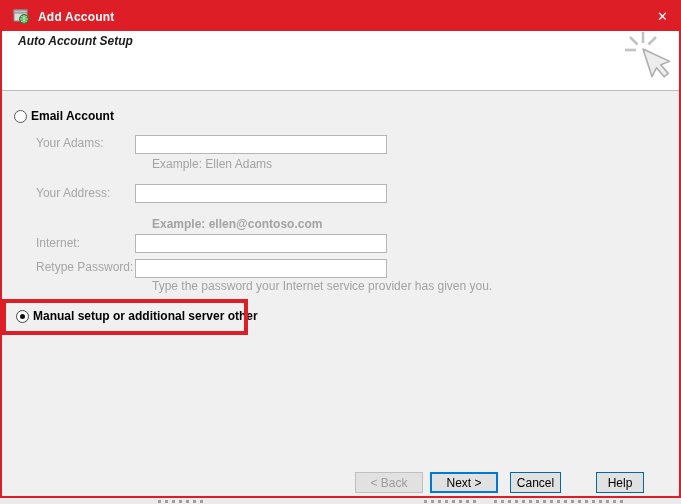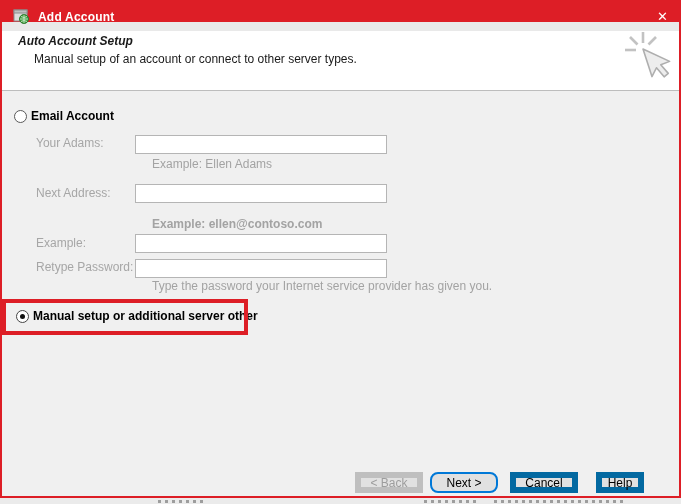--- a/index.html
+++ b/index.html
@@ -4,21 +4,21 @@
 <style>
   html,body{margin:0;padding:0;background:#fff;}
   .stage{
     position:relative;width:681px;height:504px;overflow:hidden;
     font-family:"Liberation Sans","DejaVu Sans",sans-serif;
     background:#e9e9e9;
     -webkit-font-smoothing:antialiased;
   }
   .abs{position:absolute;}
   
-  .titlebar{left:0;top:0;width:681px;height:22px;background:#dd1e26;border-top:1px solid #7e7e7e;box-sizing:border-box;}
+  .titlebar{left:0;top:0;width:681px;height:31px;background:#dd1e26;border-top:1px solid #7e7e7e;box-sizing:border-box;}
   .frame{left:0;top:0;width:681px;height:498px;border:2px solid #dd1e26;box-sizing:border-box;pointer-events:none;z-index:40;}
   .titletext{left:38px;top:9px;color:#ffffff;font-size:12px;font-weight:bold;letter-spacing:.2px;}
   .appicon{left:13px;top:7px;width:17px;height:17px;}
   .closebtn{left:646px;top:1px;width:33px;height:29px;display:flex;align-items:center;justify-content:center;color:#ffffff;font-size:13px;cursor:default;}
   .header{left:2px;top:31px;width:677px;height:59px;background:#ffffff;}
   .divider{left:2px;top:90px;width:677px;height:1px;background:#bdbdbd;}
   .body{left:2px;top:91px;width:677px;height:405px;background:#f0f0f0;}
   .h-title{left:18px;top:34px;font-size:12px;font-weight:bold;color:#1a1a1a;font-style:italic;}
   .h-sub{left:34px;top:52px;font-size:12px;color:#1a1a1a;}
   
@@ -26,26 +26,26 @@
   .radio.checked{border-color:#454545;}
   .radio.checked::after{content:"";position:absolute;left:3px;top:3px;width:5px;height:5px;border-radius:50%;background:#101010;}
   .radio-email{left:14px;top:110px;}
   .radio-manual{left:16px;top:310px;}
   .lbl-bold{font-size:12px;font-weight:bold;color:#000000;}
   .lbl-gray{font-size:12px;color:#a6a6a6;}
   .hint{font-size:12px;color:#a3a3a3;text-align:center;}
   .tb{border:1px solid #b5b5b5;background:#ffffff;box-sizing:border-box;width:252px;height:19px;font-size:12px;padding:0 3px;outline:none;}
   .redbox{left:2px;top:299px;width:246px;height:36px;border:4px solid #dd1e26;box-sizing:border-box;pointer-events:none;z-index:30;}
   
-  .btn{display:flex;align-items:center;justify-content:center;background:#e1e1e1;border:6px solid #0369a1;box-sizing:border-box;font-size:12px;color:#000;cursor:default;}
+  .btn{display:flex;align-items:center;justify-content:center;background:#e1e1e1;border:1px solid #0369a1;box-sizing:border-box;font-size:12px;color:#000;cursor:default;}
   .btn.disabled{color:#9d9d9d;border-color:#bfbfbf;}
   .btn.default{border:2px solid #0078d7;}
   .btn-back{left:355px;top:472px;width:68px;height:21px;}
-  .btn-next{left:430px;top:472px;width:68px;height:21px;border-radius:8px;}
-  .btn-cancel{left:510px;top:472px;width:68px;height:21px;}
+  .btn-next{left:430px;top:472px;width:68px;height:21px;}
+  .btn-cancel{left:510px;top:472px;width:51px;height:21px;}
   .btn-help{left:596px;top:472px;width:48px;height:21px;}
   
   .cursor-wrap{left:624px;top:32px;width:50px;height:56px;z-index:20;}
   
   .sliver{left:0;top:498px;width:681px;height:6px;background:#ebebeb;}
   .sliver-marks{top:500px;height:3px;background:repeating-linear-gradient(90deg,#8a8a8a 0 3px,transparent 3px 7px);opacity:.8;}
 </style>
 </head>
 <body>
 
@@ -59,37 +59,36 @@
         <circle cx="11" cy="11" r="4.5" fill="#3f9e3f" stroke="#2d7a2d" stroke-width="1"></circle>
         <path d="M7 11 h8 M11 6.8 v8.4 M8 8.5 q3 2 6 0 M8 13.5 q3 -2 6 0" stroke="#d9f2d9" stroke-width="0.8" fill="none"></path>
       </svg>
     </span>
     <span class="abs titletext">Add Account</span>
     <span class="abs closebtn">✕</span>
   </div>
 
   <div class="abs header"></div>
   <span class="abs h-title">Auto Account Setup</span>
-  <span class="abs h-sub">Manual setup of an account or connect to other server types.</span>
   <div class="abs divider"></div>
 
   <div class="abs body"></div>
 
   <div class="abs radio radio-email"></div>
   <span class="abs lbl-bold" style="left:31px;top:109px;">Email Account</span>
 
   <span class="abs lbl-gray" style="left:36px;top:136px;">Your Adams:</span>
   <input class="abs tb" style="left: 135px; top: 135px;" value="">
   <span class="abs hint" style="left:152px;top:157px;">Example: Ellen Adams</span>
 
-  <span class="abs lbl-gray" style="left:36px;top:186px;">Next Address:</span>
+  <span class="abs lbl-gray" style="left:36px;top:186px;">Your Address:</span>
   <input class="abs tb" style="left: 135px; top: 184px;" value="">
   <span class="abs hint" style="left:152px;top:217px;font-weight:bold;">Example: ellen@contoso.com</span>
 
-  <span class="abs lbl-gray" style="left:36px;top:236px;">Example:</span>
+  <span class="abs lbl-gray" style="left:36px;top:236px;">Internet:</span>
   <input class="abs tb" style="left: 135px; top: 234px;" value="">
 
   <span class="abs lbl-gray" style="left:36px;top:260px;">Retype Password:</span>
   <input class="abs tb" style="left: 135px; top: 259px;" value="">
   <span class="abs hint" style="left:152px;top:279px;">Type the password your Internet service provider has given you.</span>
 
   <div class="abs radio checked radio-manual"></div>
   <span class="abs lbl-bold" style="left:33px;top:309px;">Manual setup or additional server other</span>
 
   <div class="abs redbox"></div>

